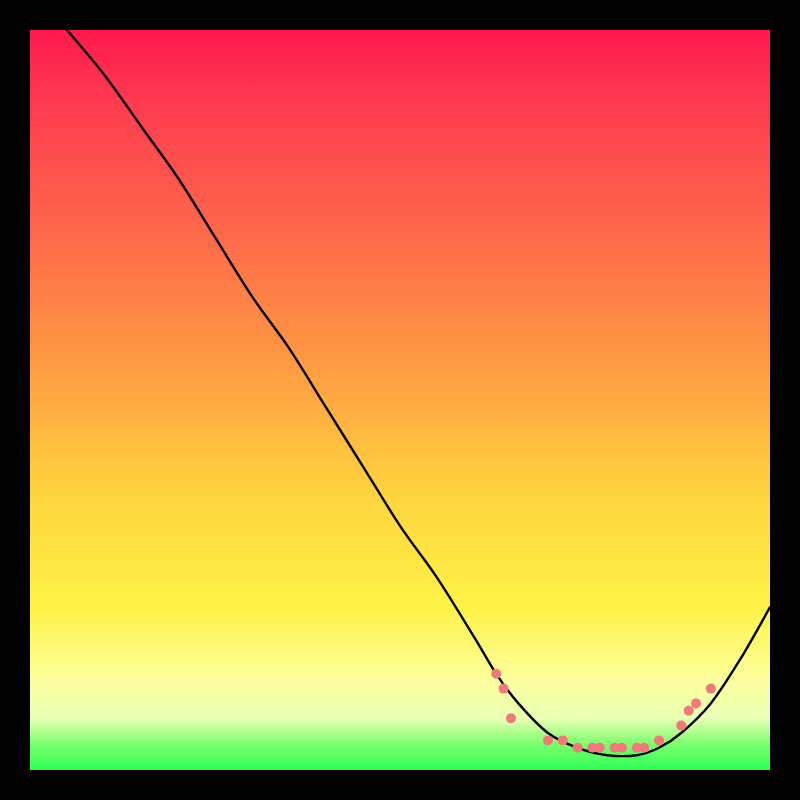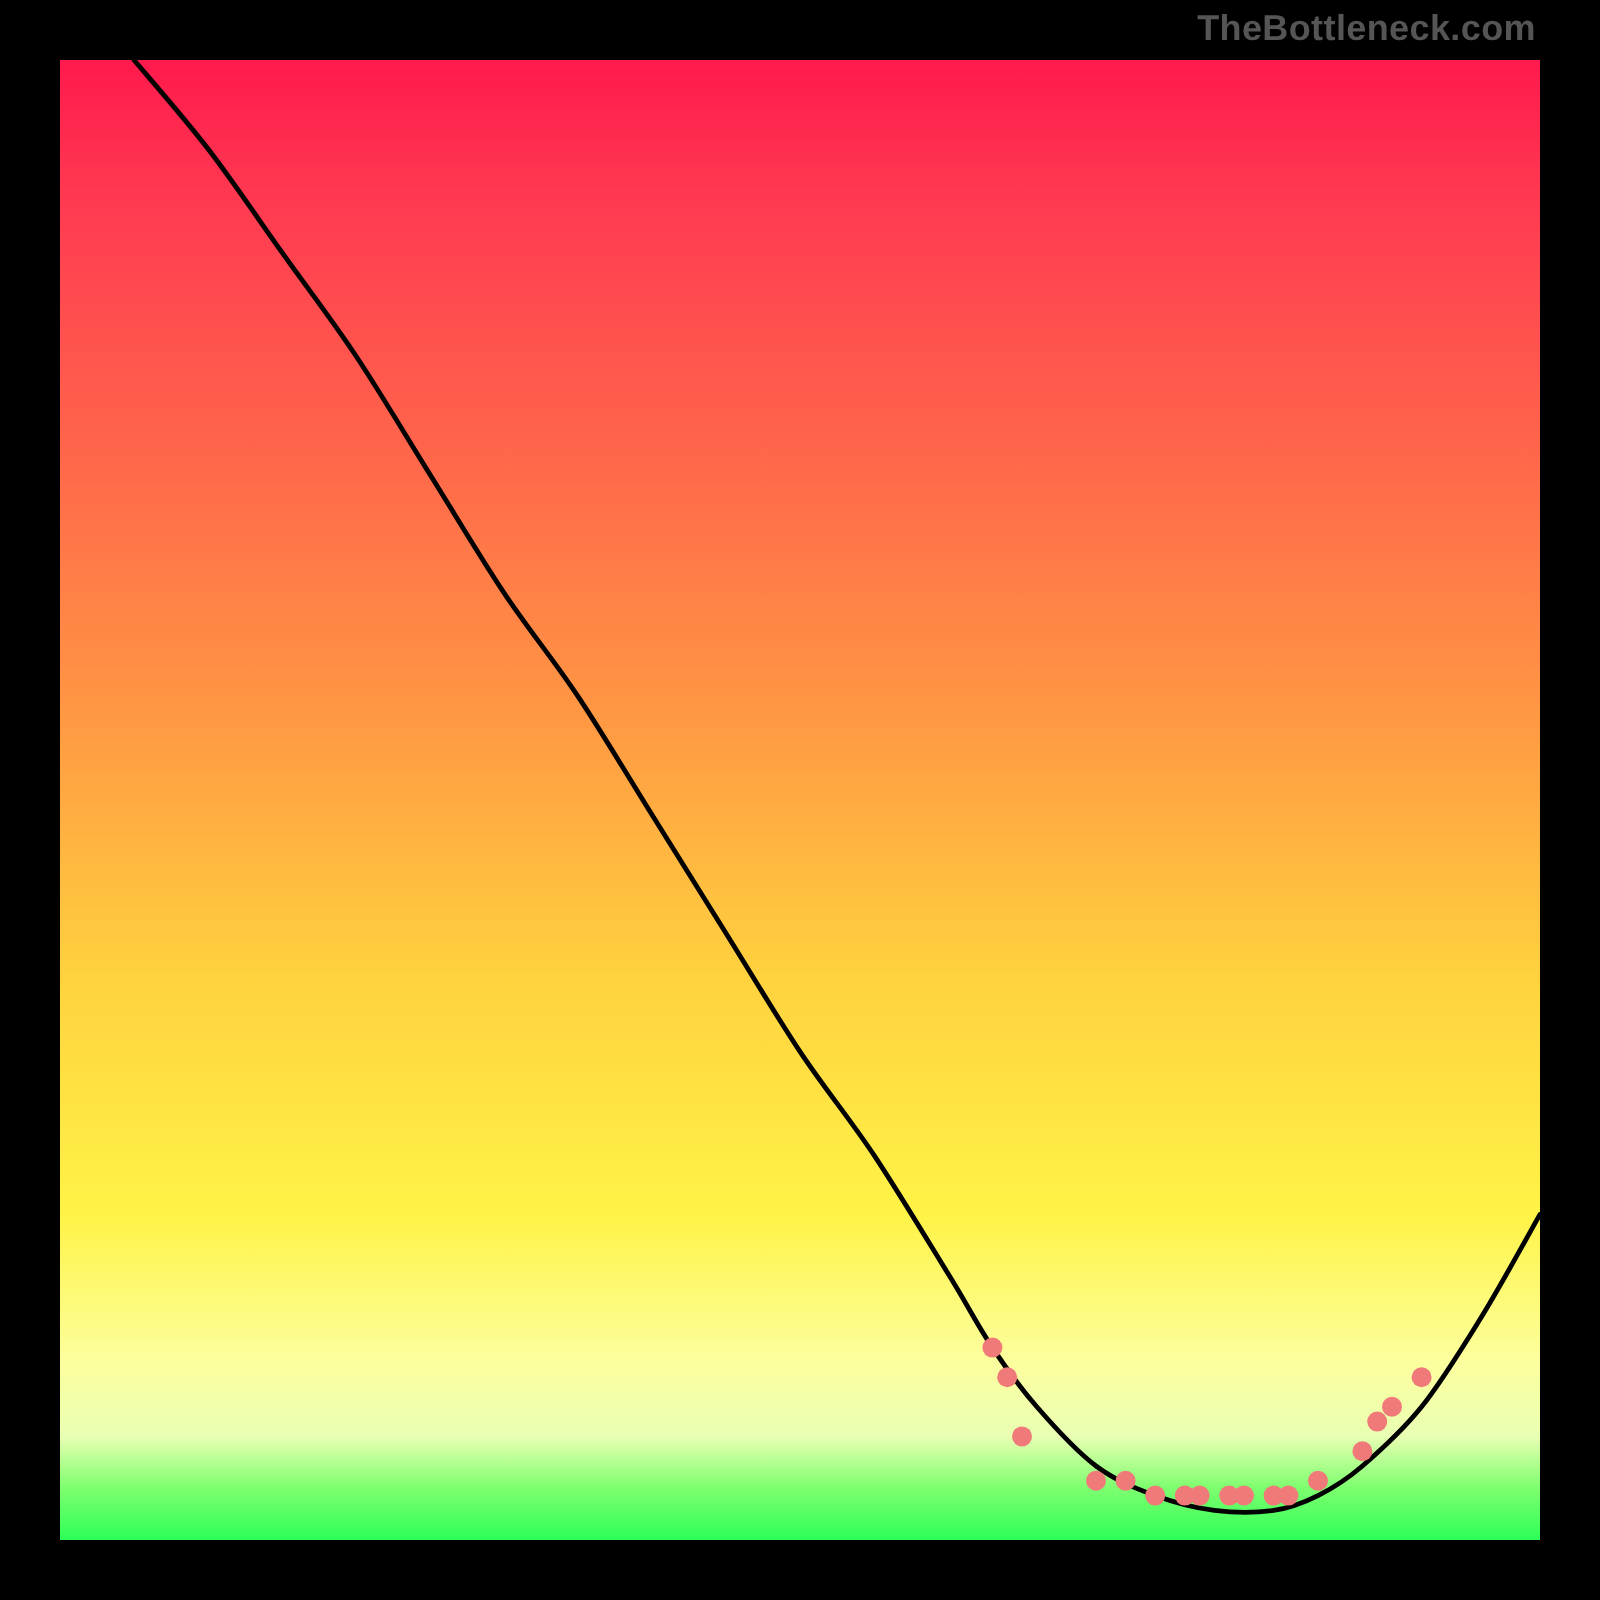--- a/index.html
+++ b/index.html
@@ -58,21 +58,20 @@
   }
   .dot {
     fill: #ef7a79;
     stroke: none;
   }
 </style>
 </head>
 <body>
 
 <div class="frame">
-  <div class="watermark">TheBottleneck.com</div>
 
   <div class="plot">
     <svg class="curve" viewBox="0 0 740 740" preserveAspectRatio="none">
       <path id="curve-path" fill="none" stroke="#000" stroke-width="2.4" stroke-linecap="round" stroke-linejoin="round" d="M 37.0 0.0 C 43.2 7.4 61.7 28.4 74.0 44.4 C 86.3 60.4 98.7 78.9 111.0 96.2 C 123.3 113.5 135.7 129.5 148.0 148.0 C 160.3 166.5 172.7 187.5 185.0 207.2 C 197.3 226.9 209.7 247.9 222.0 266.4 C 234.3 284.9 246.7 299.7 259.0 318.2 C 271.3 336.7 283.7 357.7 296.0 377.4 C 308.3 397.1 320.7 416.9 333.0 436.6 C 345.3 456.3 357.7 477.3 370.0 495.8 C 382.3 514.3 394.7 529.1 407.0 547.6 C 419.3 566.1 434.1 590.8 444.0 606.8 C 453.9 622.8 458.8 632.7 466.2 643.8 C 473.6 654.9 479.8 663.5 488.4 673.4 C 497.0 683.3 508.1 695.6 518.0 703.0 C 527.9 710.4 537.7 714.1 547.6 717.8 C 557.5 721.5 567.3 724.0 577.2 725.2 C 587.1 726.4 598.2 726.4 606.8 725.2 C 615.4 724.0 621.6 721.5 629.0 717.8 C 636.4 714.1 642.6 710.4 651.2 703.0 C 659.8 695.6 670.9 685.7 680.8 673.4 C 690.7 661.1 700.5 645.0 710.4 629.0 C 720.3 613.0 735.1 585.8 740.0 577.2"></path>
       <g id="marker-layer">
           <circle cx="466.2" cy="643.8" r="5" class="dot"></circle>
           <circle cx="473.6" cy="658.6" r="5" class="dot"></circle>
           <circle cx="481.0" cy="688.2" r="5" class="dot"></circle>
           <circle cx="518.0" cy="710.4" r="5" class="dot"></circle>
           <circle cx="532.8" cy="710.4" r="5" class="dot"></circle>

